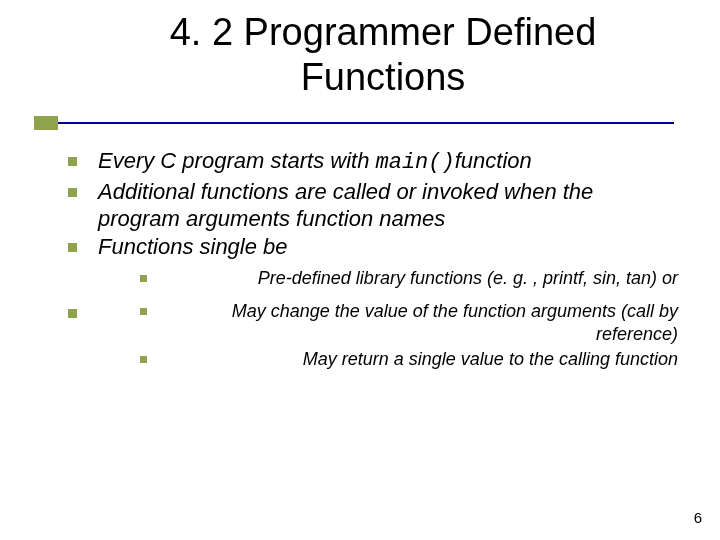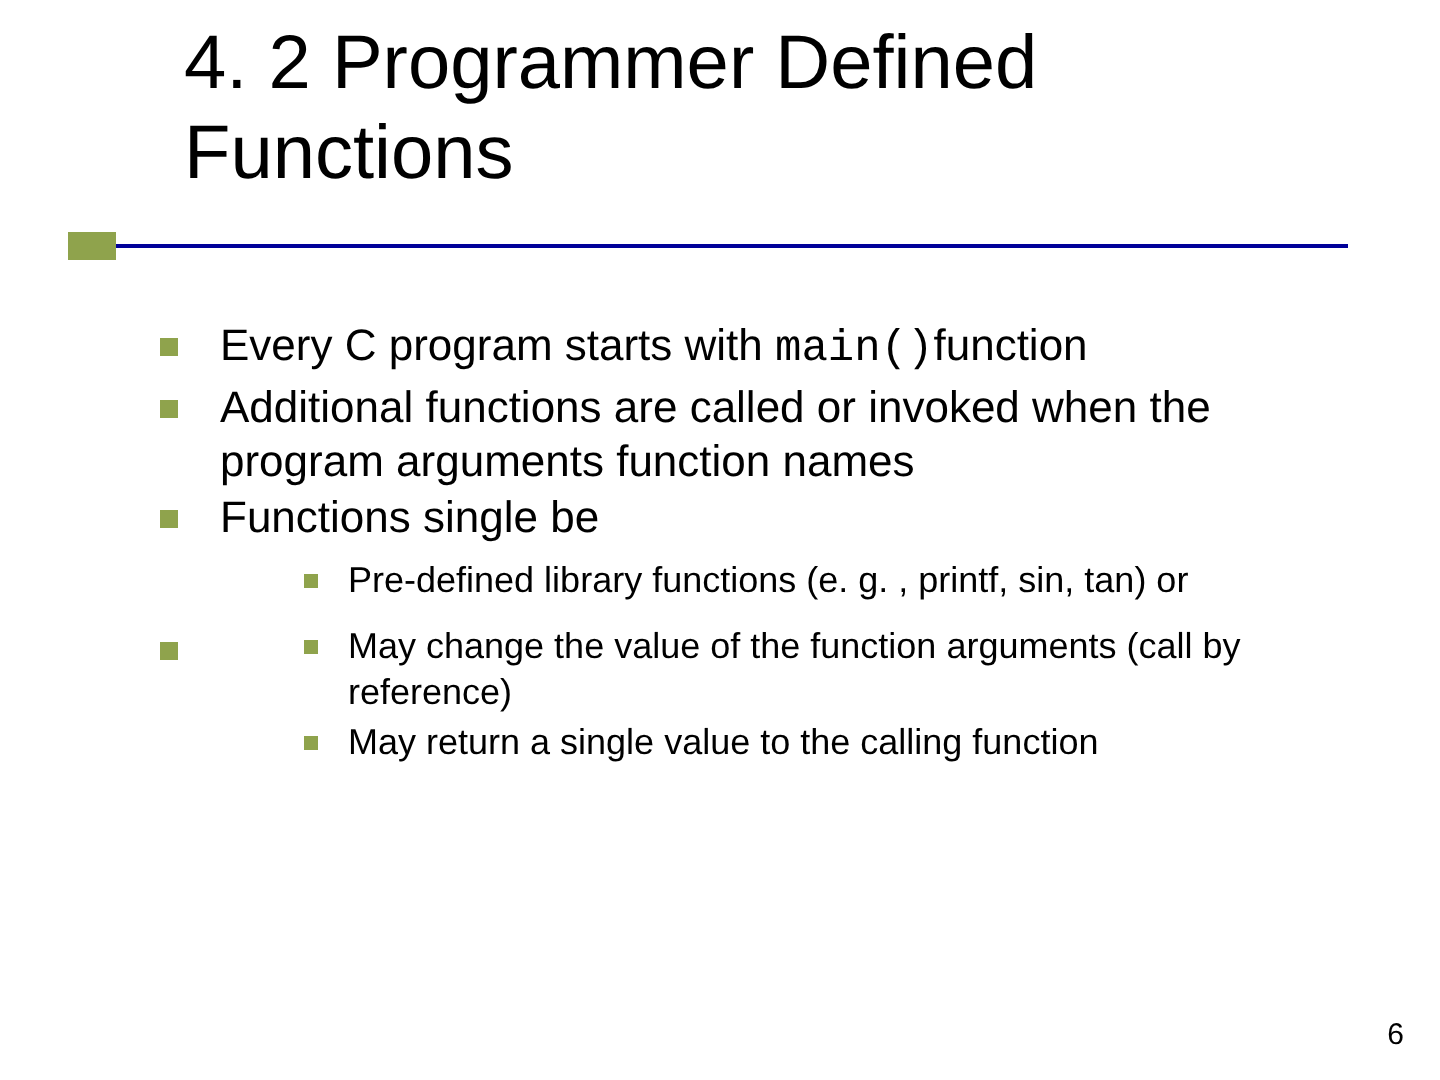--- a/index.html
+++ b/index.html
@@ -26,20 +26,21 @@
     width: 640px;
   }
   .title {
     font-family: Tahoma, Verdana, sans-serif;
     font-size: 38px;
     line-height: 1.18;
     color: #000000;
     font-weight: normal;
     margin: 0;
     padding-left: 58px;
+    text-align: center;
   }
   .title-rule {
     position: absolute;
     left: 0;
     top: 106px;
     height: 14px;
     width: 640px;
   }
   .rule-line {
     position: absolute;
@@ -58,22 +59,23 @@
     background: #8fa34c;
   }
   .body {
     position: absolute;
     left: 58px;
     top: 148px;
     width: 620px;
   }
   ul.lvl1 {
     list-style: none;
-    margin: 12px;
+    margin: 0;
     padding: 0;
+    font-style: italic;
   }
   ul.lvl1 > li {
     position: relative;
     padding-left: 40px;
     font-size: 22px;
     line-height: 1.22;
     margin-bottom: 2px;
   }
   ul.lvl1 > li::before {
     content: "";
@@ -88,20 +90,21 @@
     list-style: none;
     margin: 6px 0 10px 0;
     padding: 0 0 0 38px;
   }
   ul.lvl2 > li {
     position: relative;
     padding-left: 26px;
     font-size: 18px;
     line-height: 1.28;
     margin-bottom: 2px;
+    text-align: right;
   }
   ul.lvl2 > li::before {
     content: "";
     position: absolute;
     left: 4px;
     top: 8px;
     width: 7px;
     height: 7px;
     background: #8fa34c;
   }

